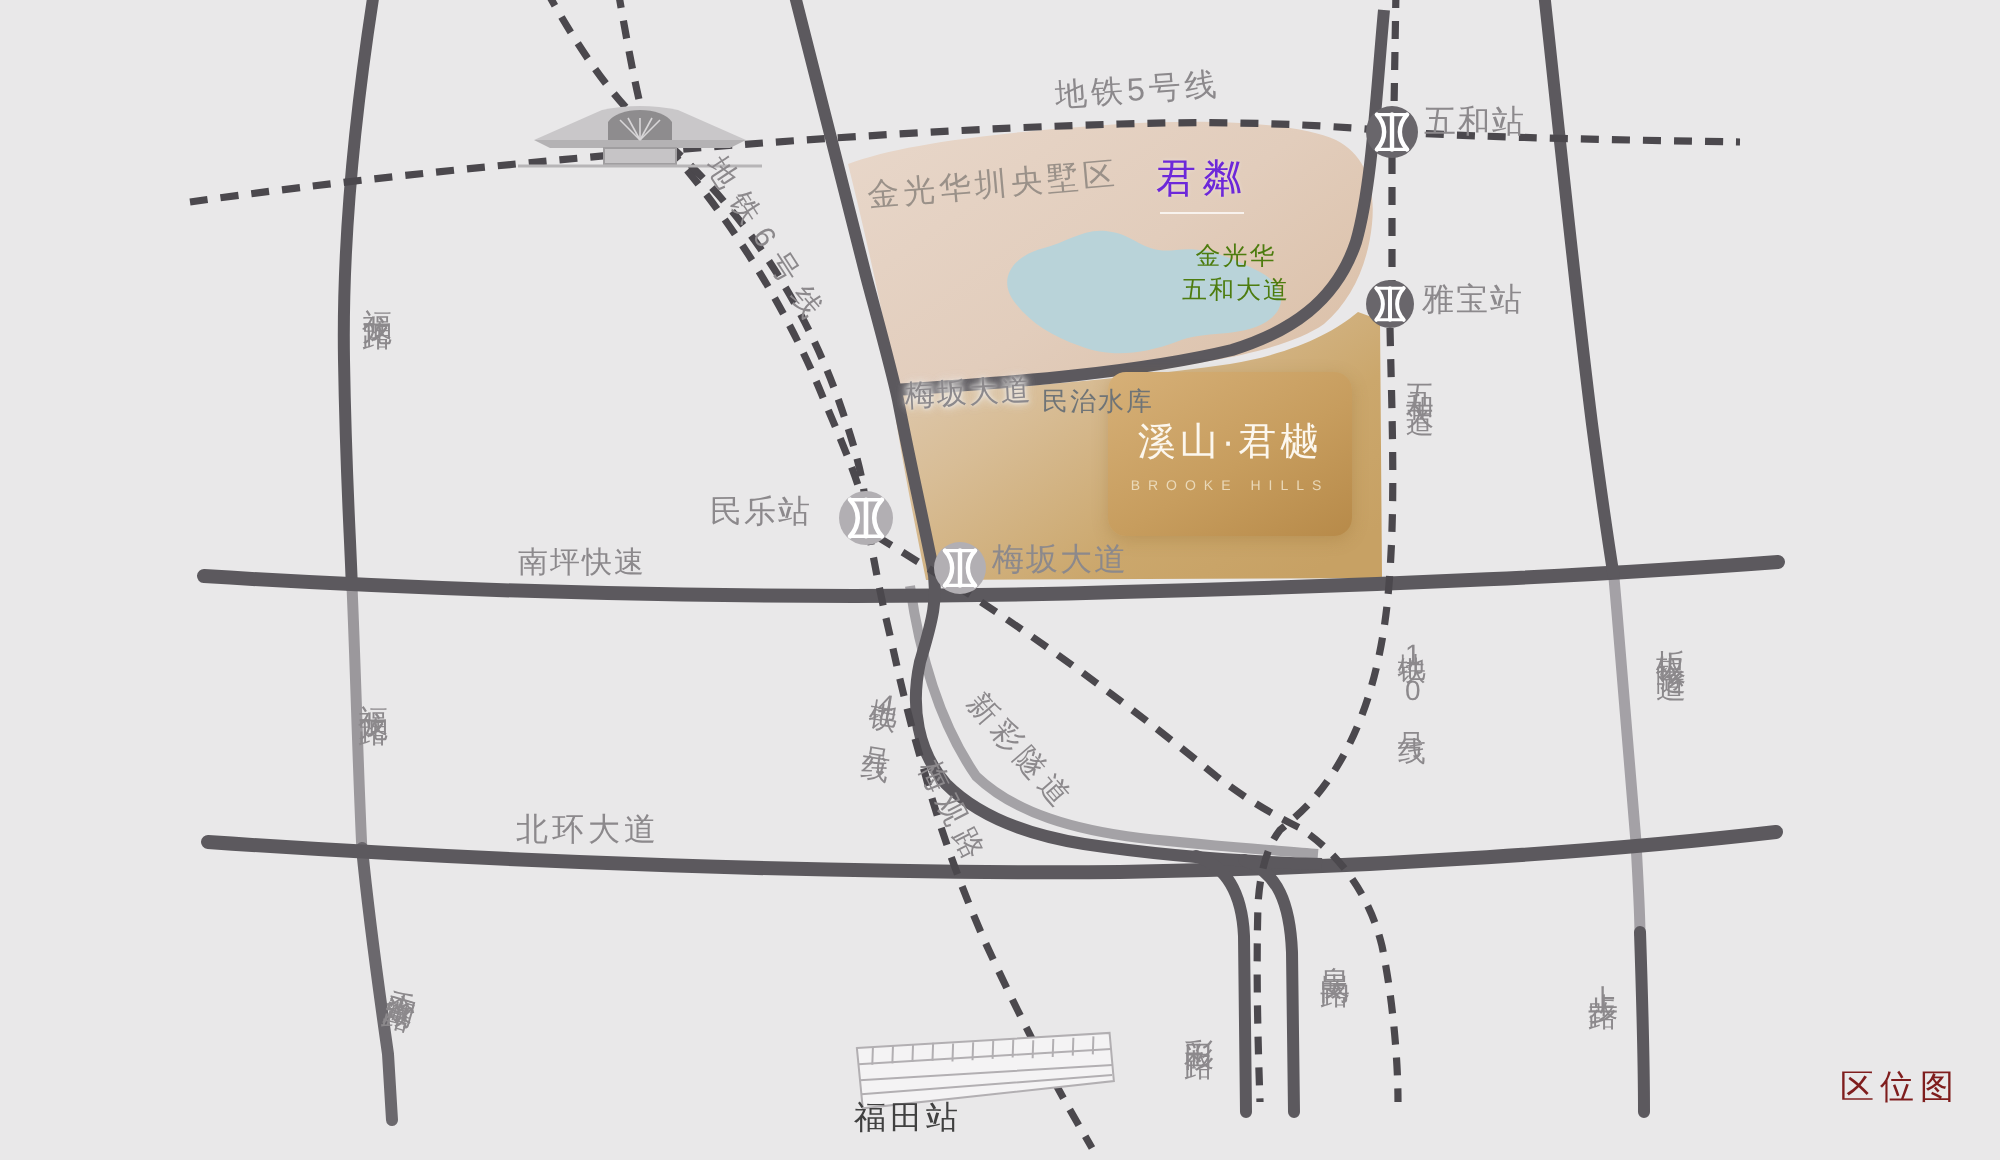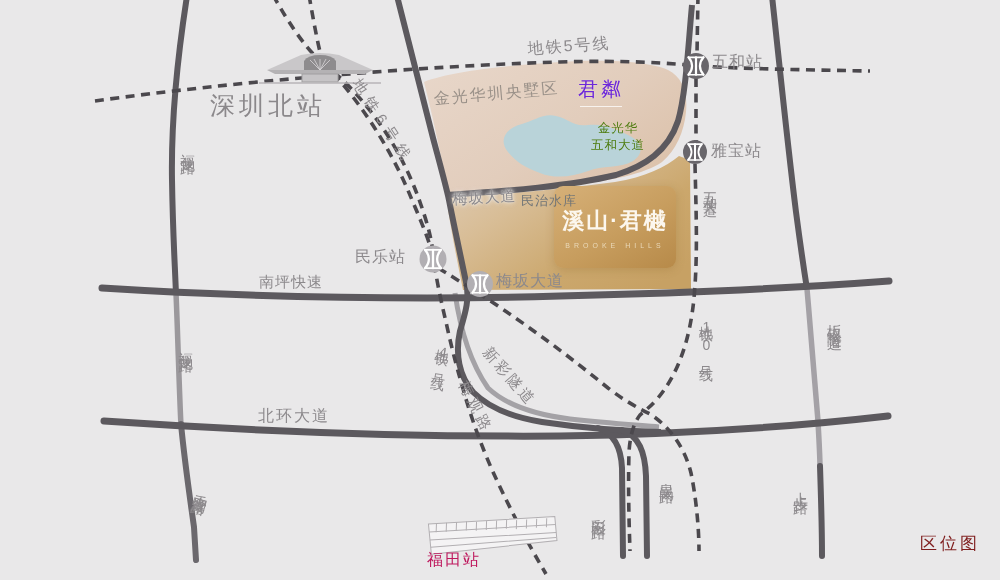--- a/index.html
+++ b/index.html
@@ -14,34 +14,34 @@
     transform-origin:left top;letter-spacing:1px;
   }
   .v{writing-mode:vertical-rl;text-orientation:upright;}
   .big{font-size:25px;letter-spacing:4px;color:#8b888b;font-weight:500;}
   .f16{font-size:16px;} .f15{font-size:15px;} .f14{font-size:14px;}
   .halo{text-shadow:0 0 2px rgba(238,236,234,.95),0 0 4px rgba(238,236,234,.9),0 0 6px rgba(238,236,234,.8);}
   .corner{font-size:17px;letter-spacing:3px;color:#7f1d1d;font-weight:500;}
   .zonelbl{font-size:16px;letter-spacing:2px;color:#9a9189;}
   .reserve{font-size:12.5px;color:#4d7c0f;text-align:center;line-height:1.35;letter-spacing:1px;}
   .lake-lbl{font-size:13px;color:#6f7477;letter-spacing:1px;margin-top:48px;}
-  .ft-lbl{font-size:16px;letter-spacing:2px;color:#be185d;}
+  .ft-lbl{font-size:16px;letter-spacing:2px;color:#404040;}
   .junlin{
     position:absolute;left:578px;top:76px;color:#6d28d9;font-size:20px;
     letter-spacing:3px;text-align:center;font-weight:500;
     text-shadow:0 0 2px rgba(255,255,255,.35);
   }
   .junlin .rule{height:1px;background:rgba(255,255,255,.75);margin:3px 2px 0 2px;}
   .card{
     position:absolute;left:554px;top:186px;width:122px;height:82px;border-radius:9px;
     background:linear-gradient(150deg,#d6b078 0%,#c79d5e 55%,#b78a49 100%);
     box-shadow:0 2px 8px rgba(140,100,40,.25);
     display:flex;flex-direction:column;align-items:center;justify-content:center;gap:6px;
   }
-  .card .cn{color:#fcf7ee;font-size:22px;letter-spacing:2px;font-weight:700;}
+  .card .cn{color:#fcf7ee;font-size:19px;letter-spacing:2px;font-weight:400;}
   .card .en{color:#ead9b9;font-size:7px;letter-spacing:4px;}
 </style>
 </head>
 <body>
 
 <div class="map">
 
   <svg class="layer" width="1000" height="580" viewBox="0 0 1000 580">
     <defs>
       <linearGradient id="beigeGrad" x1="0" y1="0" x2="1" y2="0.7">
@@ -150,21 +150,20 @@
   <div class="card">
     <div class="cn">溪山·君樾</div>
     <div class="en">BROOKE HILLS</div>
   </div>
 
   <div class="junlin">
     <div>君粼</div>
     <div class="rule"></div>
   </div>
 
-  <div class="lbl big" style="left:210px;top:92px">深圳北站</div>
   <div class="lbl ft-lbl" style="left:427px;top:551px">福田站</div>
   <div class="lbl f16" style="left:712px;top:53px">五和站</div>
   <div class="lbl f16" style="left:711px;top:142px">雅宝站</div>
   <div class="lbl f16" style="left:355px;top:248px">民乐站</div>
   <div class="lbl f16" style="left:496px;top:272px">梅坂大道</div>
 
   <div class="lbl f16" style="left:527px;top:40px;transform:rotate(-4deg);letter-spacing:2px">地铁5号线</div>
   <div class="lbl f15" style="left:363px;top:76px;transform:rotate(57deg);letter-spacing:6px">地铁6号线</div>
   <div class="lbl v f14" style="left:437px;top:337px;transform:rotate(9deg);letter-spacing:3px">地铁4号线</div>
   <div class="lbl v f14" style="left:698px;top:315px;letter-spacing:2px">地铁10号线</div>

